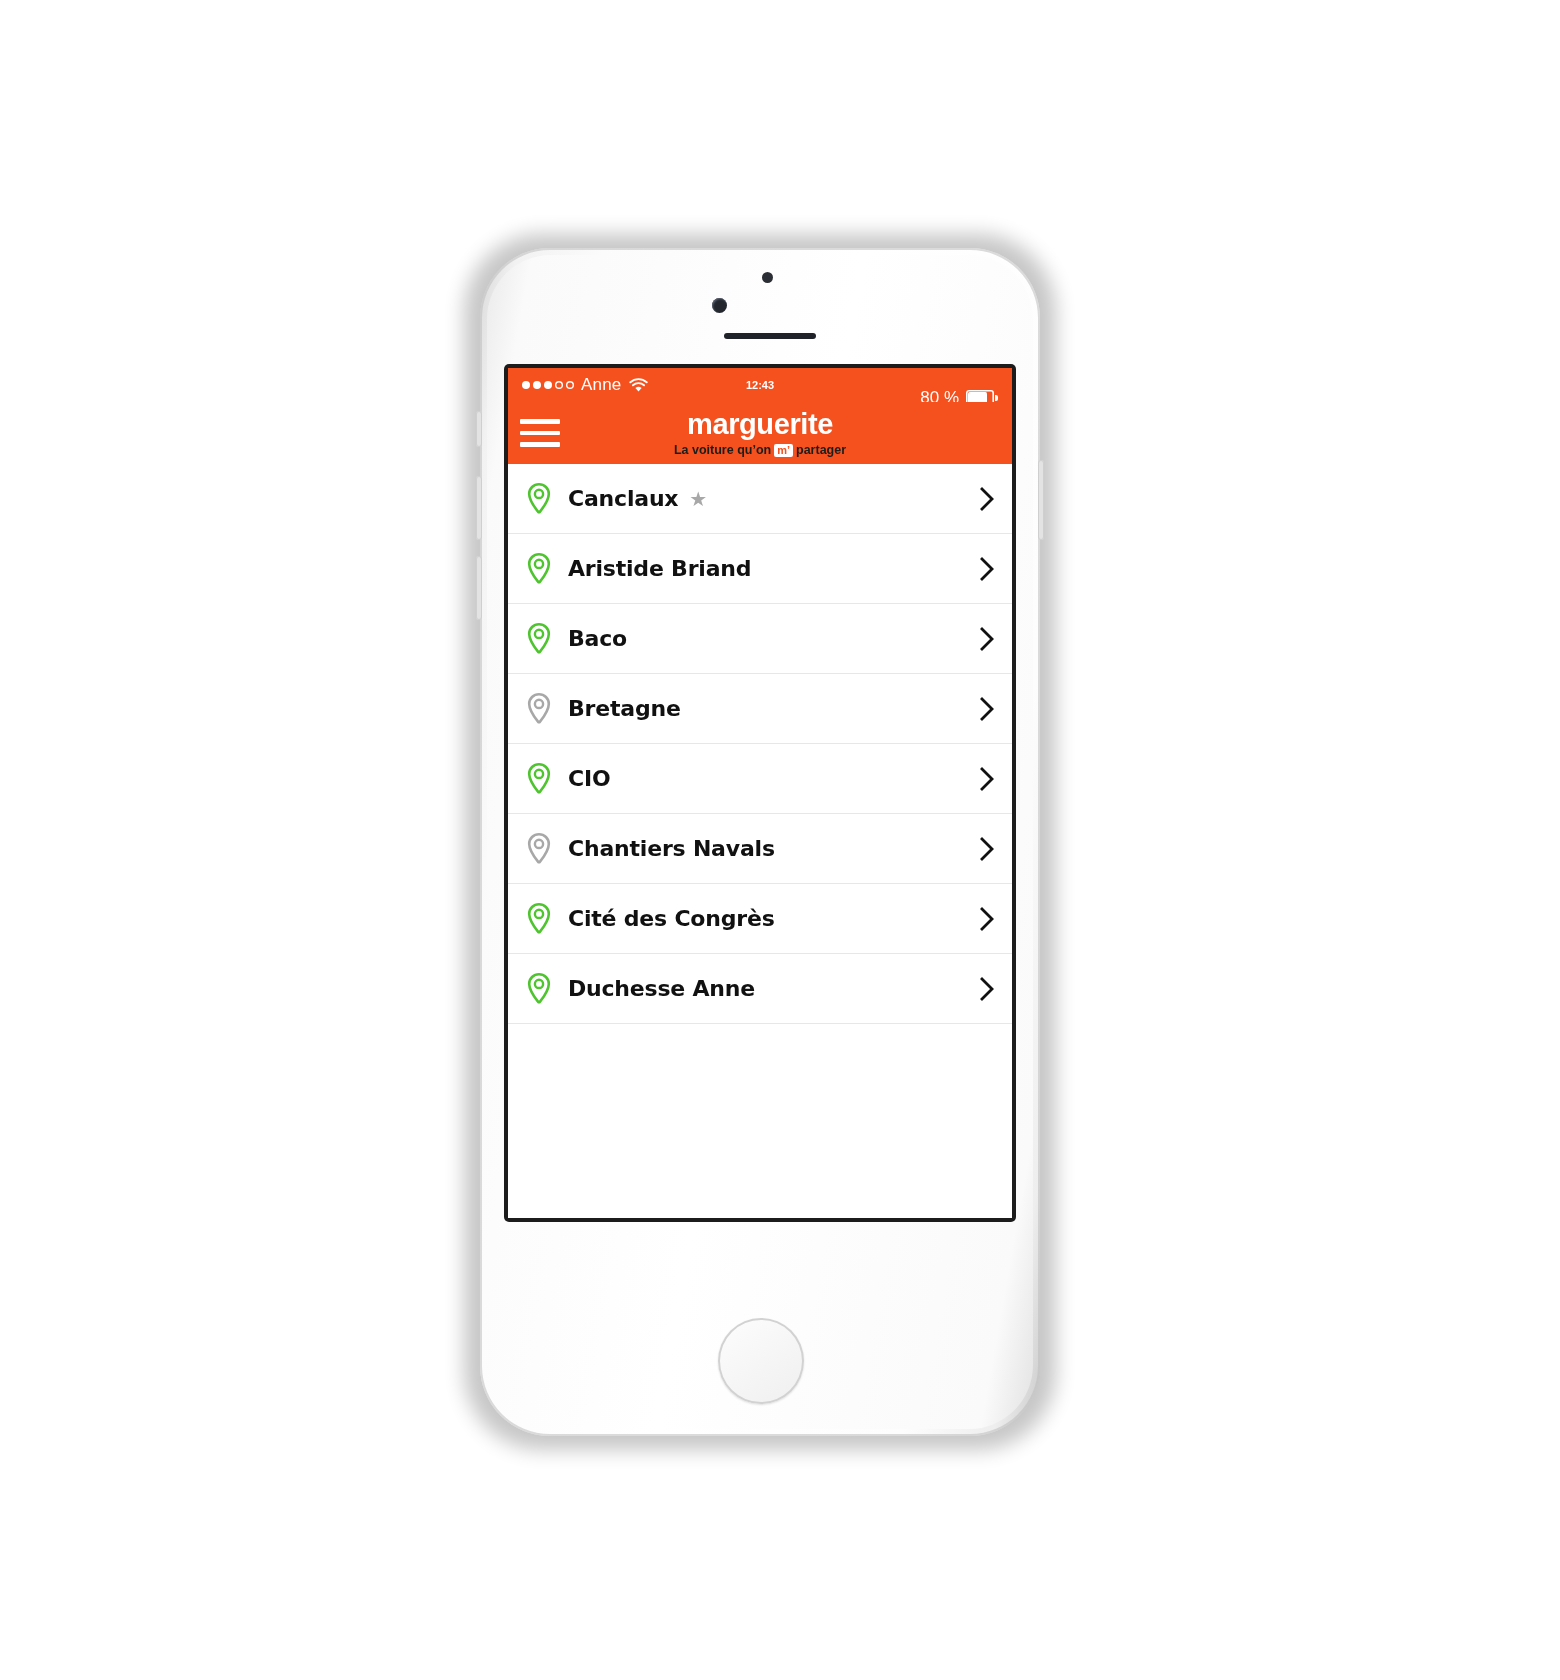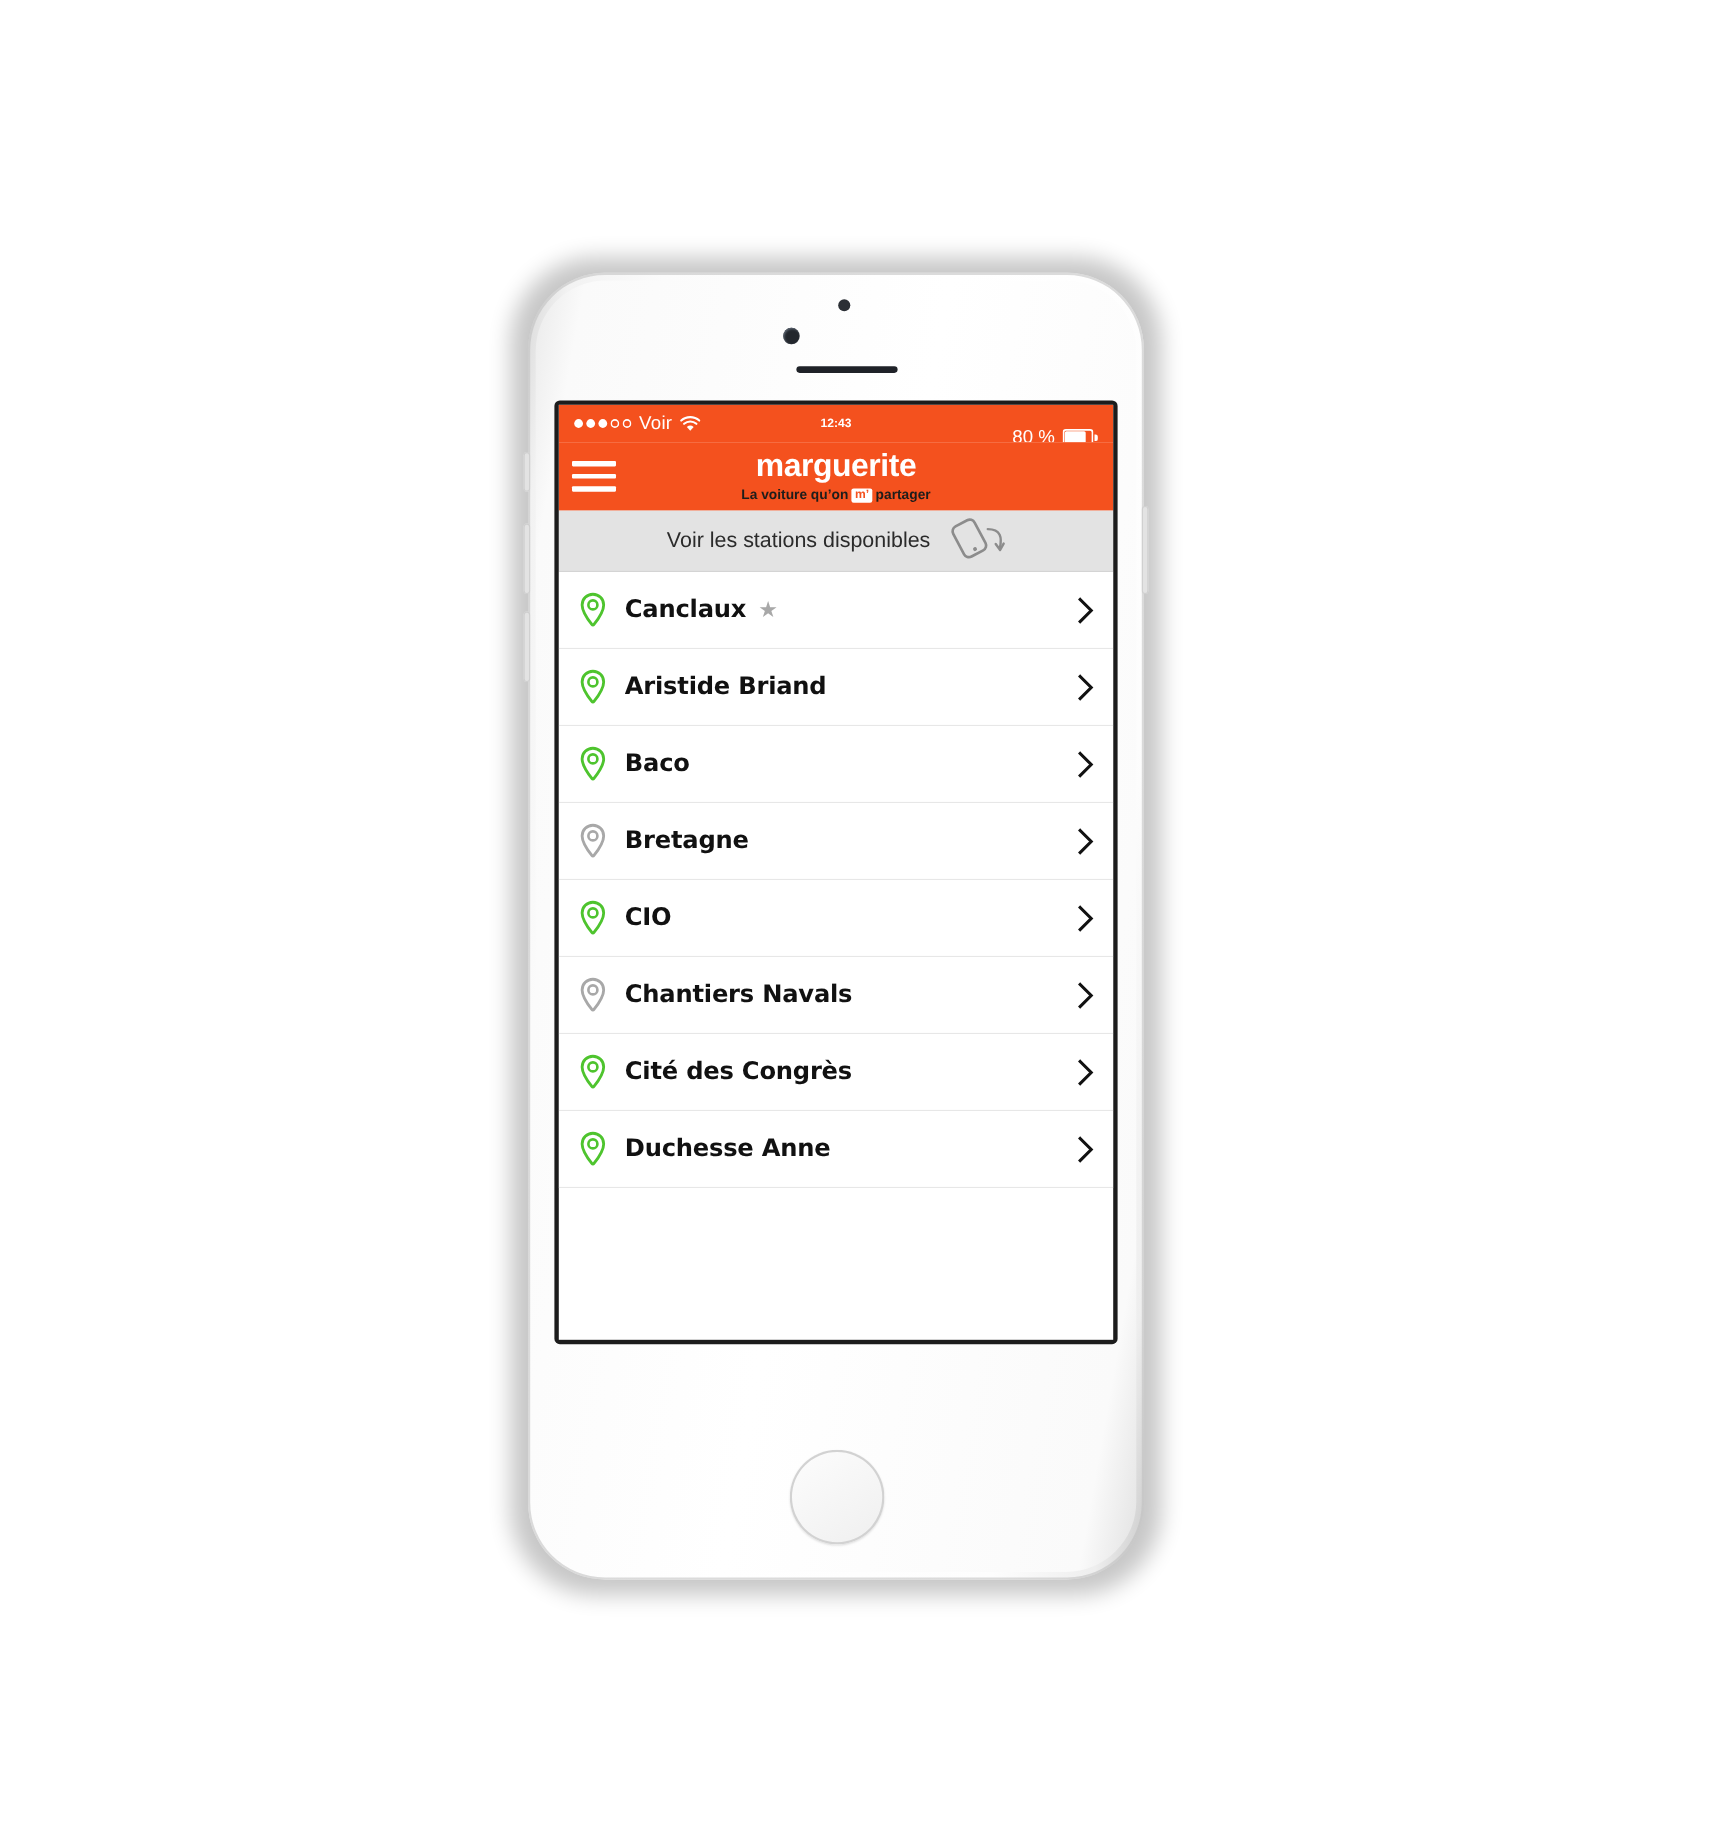--- a/index.html
+++ b/index.html
@@ -200,21 +200,21 @@
 
         <div id="status-bar">
           <div id="status-left">
             <div class="sig-dots">
               <span class="dot filled"></span>
               <span class="dot filled"></span>
               <span class="dot filled"></span>
               <span class="dot empty"></span>
               <span class="dot empty"></span>
             </div>
-            <span id="carrier-name">Voir</span>
+            <span id="carrier-name">Anne</span>
             <span style="display:flex;align-items:center;">
               <svg width="19" height="15" viewBox="0 0 19 15" aria-hidden="true">
                 <path d="M9.5 13.6 6.4 10.1a4.7 4.7 0 0 1 6.2 0z" fill="#fff"></path>
                 <path d="M3.9 7.3a8.4 8.4 0 0 1 11.2 0" stroke="#fff" stroke-width="1.9" fill="none" stroke-linecap="round"></path>
                 <path d="M1.3 4.3a12.3 12.3 0 0 1 16.4 0" stroke="#fff" stroke-width="1.9" fill="none" stroke-linecap="round"></path>
               </svg>
             </span>
           </div>
 
           <div id="status-center">12:43</div>
@@ -238,33 +238,20 @@
           <div id="brand-block">
             <div id="brand-name">marguerite</div>
             <div id="brand-tagline">
               <span>La voiture qu’on</span>
               <span id="brand-tagline-badge">m’</span>
               <span>partager</span>
             </div>
           </div>
         </div>
 
-        <div id="rotate-banner">
-          <span id="rotate-banner-label">Voir les stations disponibles</span>
-          <span id="rotate-icon">
-            <svg width="54" height="40" viewBox="0 0 54 40" aria-hidden="true">
-              <g transform="rotate(-28 21 20)">
-                <rect x="10" y="5" width="22" height="31" rx="5" ry="5" fill="none" stroke="#8c8c8c" stroke-width="2.4"></rect>
-                <circle cx="21" cy="31.5" r="1.8" fill="#8c8c8c"></circle>
-              </g>
-              <path d="M38 12 C50 12 51 20 49 29" fill="none" stroke="#8c8c8c" stroke-width="2.2" stroke-linecap="round"></path>
-              <path d="M45.2 25.5 L49.2 31 L52.4 25.2" fill="none" stroke="#8c8c8c" stroke-width="2.2" stroke-linecap="round" stroke-linejoin="round"></path>
-            </svg>
-          </span>
-        </div>
 
         <div id="station-list">
             <div class="station-row">
               <span class="station-pin">
                 <svg width="26" height="34" viewBox="0 0 26 34" aria-hidden="true">
                   <path d="M13 2.2C7.6 2.2 3.2 6.5 3.2 11.9c0 6.6 7.5 16.1 9 18a1 1 0 0 0 1.6 0c1.5-1.9 9-11.4 9-18C22.8 6.5 18.4 2.2 13 2.2z" fill="none" stroke="#4ec42e" stroke-width="2.6" stroke-linejoin="round"></path>
                   <circle cx="13" cy="11.9" r="4.1" fill="none" stroke="#4ec42e" stroke-width="2.4"></circle>
                 </svg>
               </span>
               <span class="station-name">Canclaux</span>

